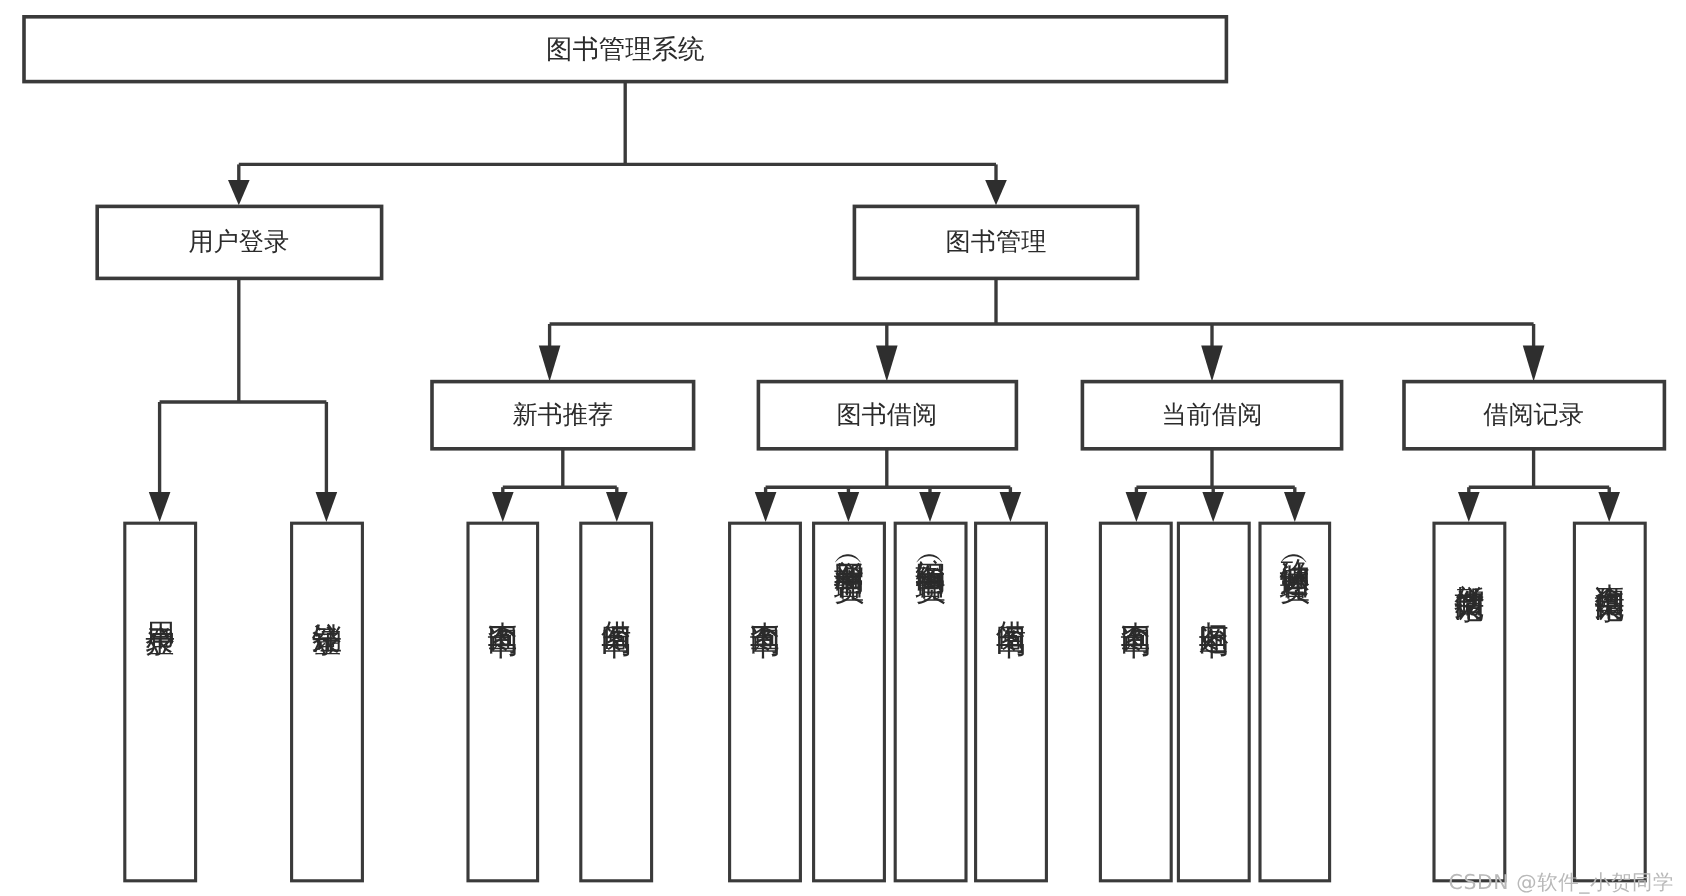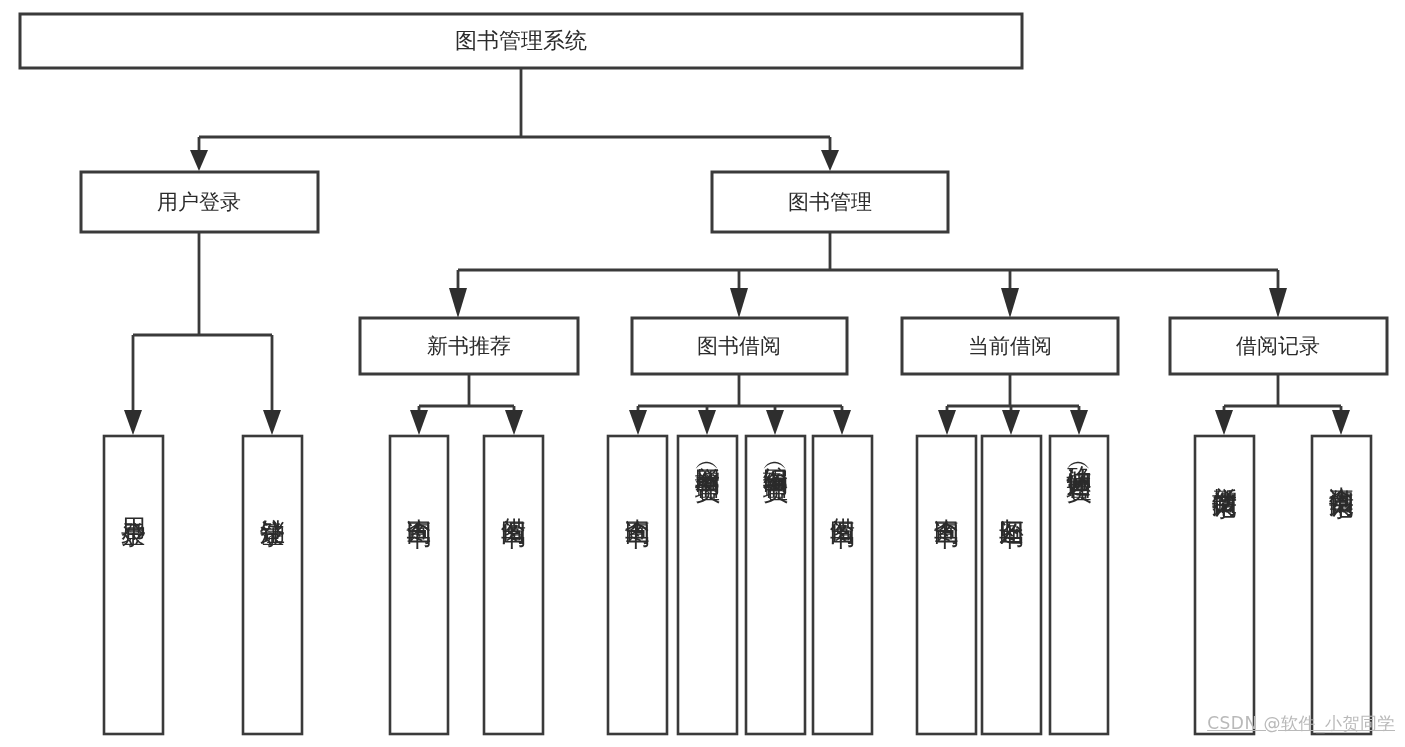--- a/index.html
+++ b/index.html
@@ -72,27 +72,26 @@
     font-family: "DejaVu Sans", "Liberation Sans", sans-serif;
     font-size: 25px;
     line-height: 1.08;
     letter-spacing: 2px;
     color: #2b2b2b;
     white-space: nowrap;
   }
   .watermark {
     position: absolute;
     right: 10px;
-    bottom: 12px;
+    bottom: 0;
     font-family: "DejaVu Sans", "Liberation Sans", sans-serif;
     font-size: 17px;
     color: #b9b9b9;
     letter-spacing: 0.5px;
     white-space: nowrap;
-    text-decoration: underline;
   }
 </style>
 </head>
 <body>
 
 <div id="diagram-root">
 
   <svg class="diagram-canvas" viewBox="0 0 1405 747">
 
     <g>

